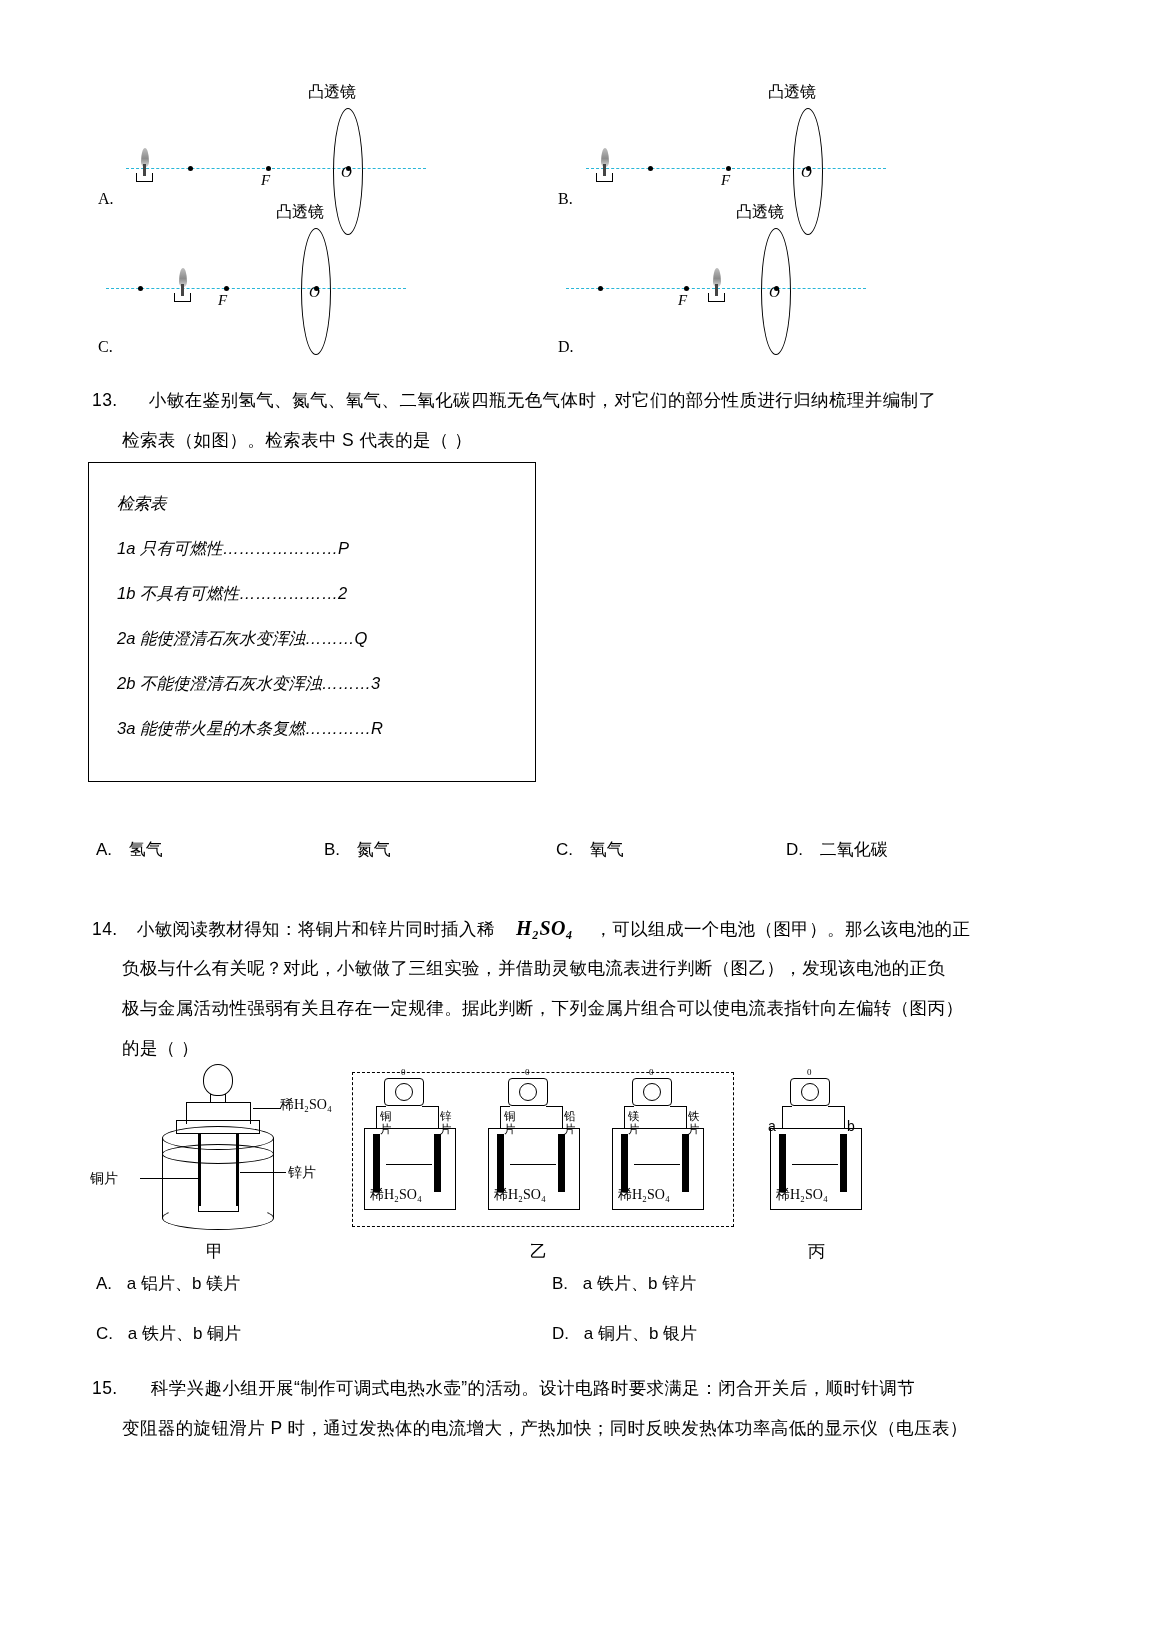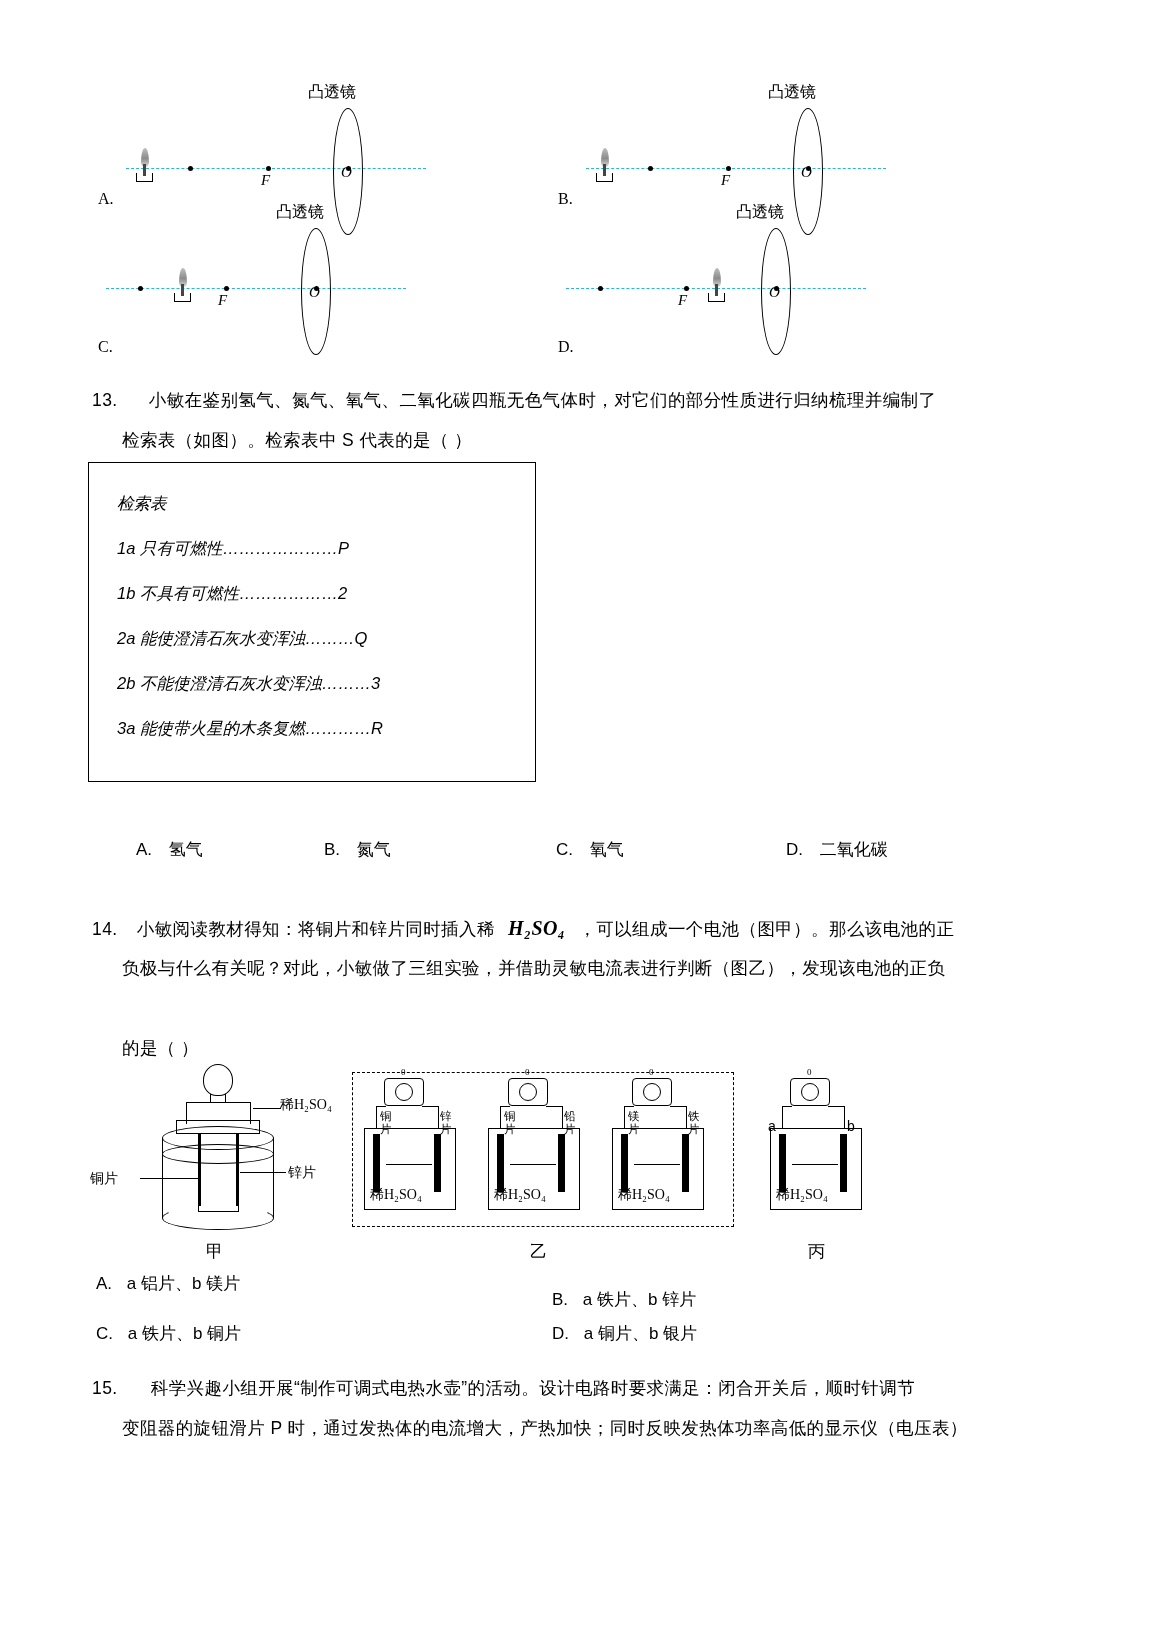--- a/index.html
+++ b/index.html
@@ -293,46 +293,49 @@
   <div class="key-box">
     <div class="key-line">检索表</div>
     <div class="key-line">1a 只有可燃性…………………P</div>
     <div class="key-line">1b 不具有可燃性………………2</div>
     <div class="key-line">2a 能使澄清石灰水变浑浊………Q</div>
     <div class="key-line">2b 不能使澄清石灰水变浑浊………3</div>
     <div class="key-line">3a 能使带火星的木条复燃…………R</div>
   </div>
 
   <div class="options-row" style="left:96px; top:838px; width:960px; height:28px;">
-    <span class="opt-item" style="left:0;margin-left:40px;">
+    <span class="opt-item" style="left:0;">
       <span>A.</span>
       <span style="margin-left:12px;">氢气</span>
     </span>
     <span class="opt-item" style="left:228px;">
       <span>B.</span>
       <span style="margin-left:12px;">氮气</span>
     </span>
     <span class="opt-item" style="left:460px;">
       <span>C.</span>
       <span style="margin-left:12px;">氧气</span>
     </span>
     <span class="opt-item" style="left:690px;">
       <span>D.</span>
       <span style="margin-left:12px;">二氧化碳</span>
     </span>
   </div>
 
   <div class="qtext" style="left:92px; top:908px; width:1000px;">
     <span>14.</span>
     <span style="margin-left:14px;">小敏阅读教材得知：将铜片和锌片同时插入稀</span>
-    <span style="font-family:'Liberation Serif',serif; font-weight:bold; font-style:italic; font-size:20px; margin:0 8px;">H₂SO₄</span>
+    <span style="font-family:'Liberation Serif',serif; font-weight:bold; font-style:italic; font-size:20px; margin:0 16px;">H₂SO₄</span>
     <span>，可以组成一个电池（图甲）。那么该电池的正</span>
   </div>
   <div class="qtext" style="left:122px; top:948px; width:980px;">
     <span>负极与什么有关呢？对此，小敏做了三组实验，并借助灵敏电流表进行判断（图乙），发现该电池的正负</span>
+  </div>
+  <div class="qtext" style="left:122px; top:988px; width:980px;">
+    <span>极与金属活动性强弱有关且存在一定规律。据此判断，下列金属片组合可以使电流表指针向左偏转（图丙）</span>
   </div>
   <div class="qtext" style="left:122px; top:1028px; width:980px;">
     <span>的是（      ）</span>
   </div>
 
   <div class="fig14">
 
     <div>
 
       <div style="position:absolute; left:113px; top:4px; width:30px; height:32px; border:1.4px solid #000; border-radius:50% 50% 45% 45%; box-sizing:border-box;"></div>
@@ -438,21 +441,21 @@
       <div class="acid-label" style="left:686px; top:126px;">稀H₂SO₄</div>
       <div class="fig-name" style="position:absolute; left:718px; top:180px;">丙</div>
     </div>
   </div>
 
   <div class="options-row" style="left:96px; top:1272px; width:980px;">
     <span class="opt-item" style="left:0;">
       <span>A.</span>
       <span style="margin-left:10px;">a 铝片、b 镁片</span>
     </span>
-    <span class="opt-item" style="left:456px;margin-top:16px;">
+    <span class="opt-item" style="left:456px;">
       <span>B.</span>
       <span style="margin-left:10px;">a 铁片、b 锌片</span>
     </span>
   </div>
   <div class="options-row" style="left:96px; top:1322px; width:980px;">
     <span class="opt-item" style="left:0;">
       <span>C.</span>
       <span style="margin-left:10px;">a 铁片、b 铜片</span>
     </span>
     <span class="opt-item" style="left:456px;">

